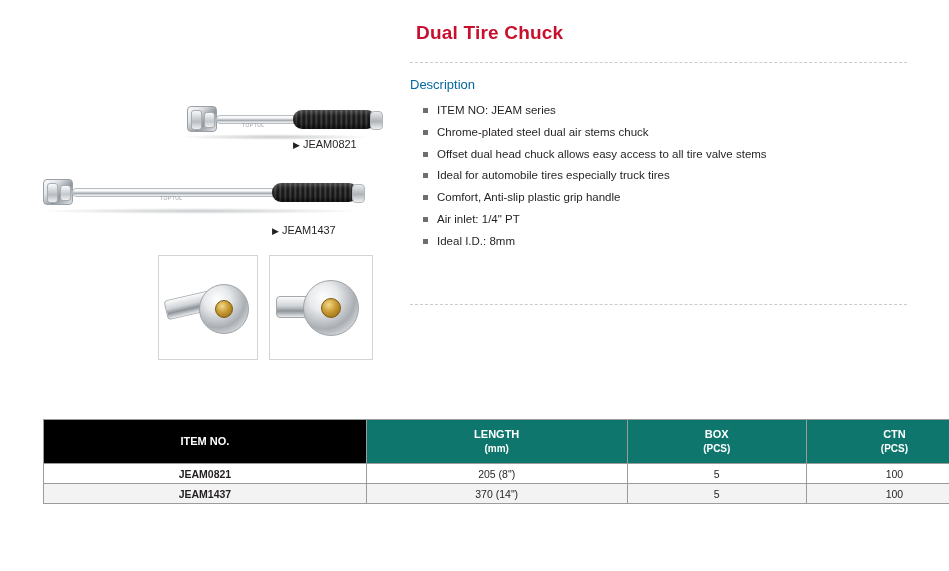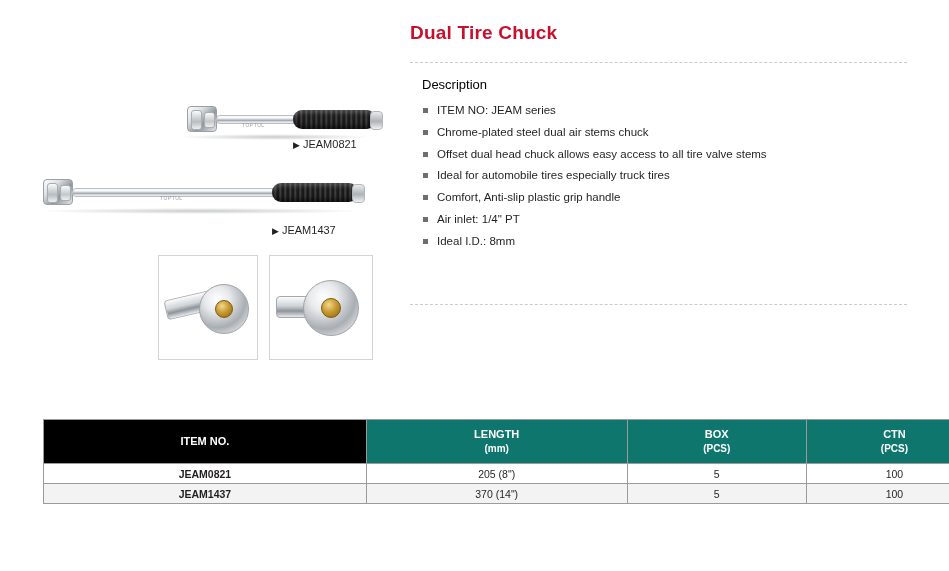--- a/index.html
+++ b/index.html
@@ -153,33 +153,33 @@
   
   .right-col {
     position: absolute;
     left: 410px; top: 22px;
     width: 500px;
   }
   .title {
     font-size: 19px;
     font-weight: bold;
     color: #c8102e;
-    margin: 0 0 18px 0;
+    margin: 0 0 18px 6px;
     letter-spacing: .2px;
   }
   .hr-dashed {
     border: 0;
     border-top: 1px dashed #c9cbcd;
     margin: 0 0 14px 0;
     width: 497px;
   }
   .sec-label {
     font-size: 13px;
-    color: #000000;
-    margin: 0 0 11px 12px;
+    color: #0369a1;
+    margin: 0 0 11px 0;
   }
   .bullets {
     list-style: none;
     margin: 12px;
     padding: 0;
   }
   .bullets li {
     font-size: 11.5px;
     color: #231f20;
     margin-bottom: 8px;

